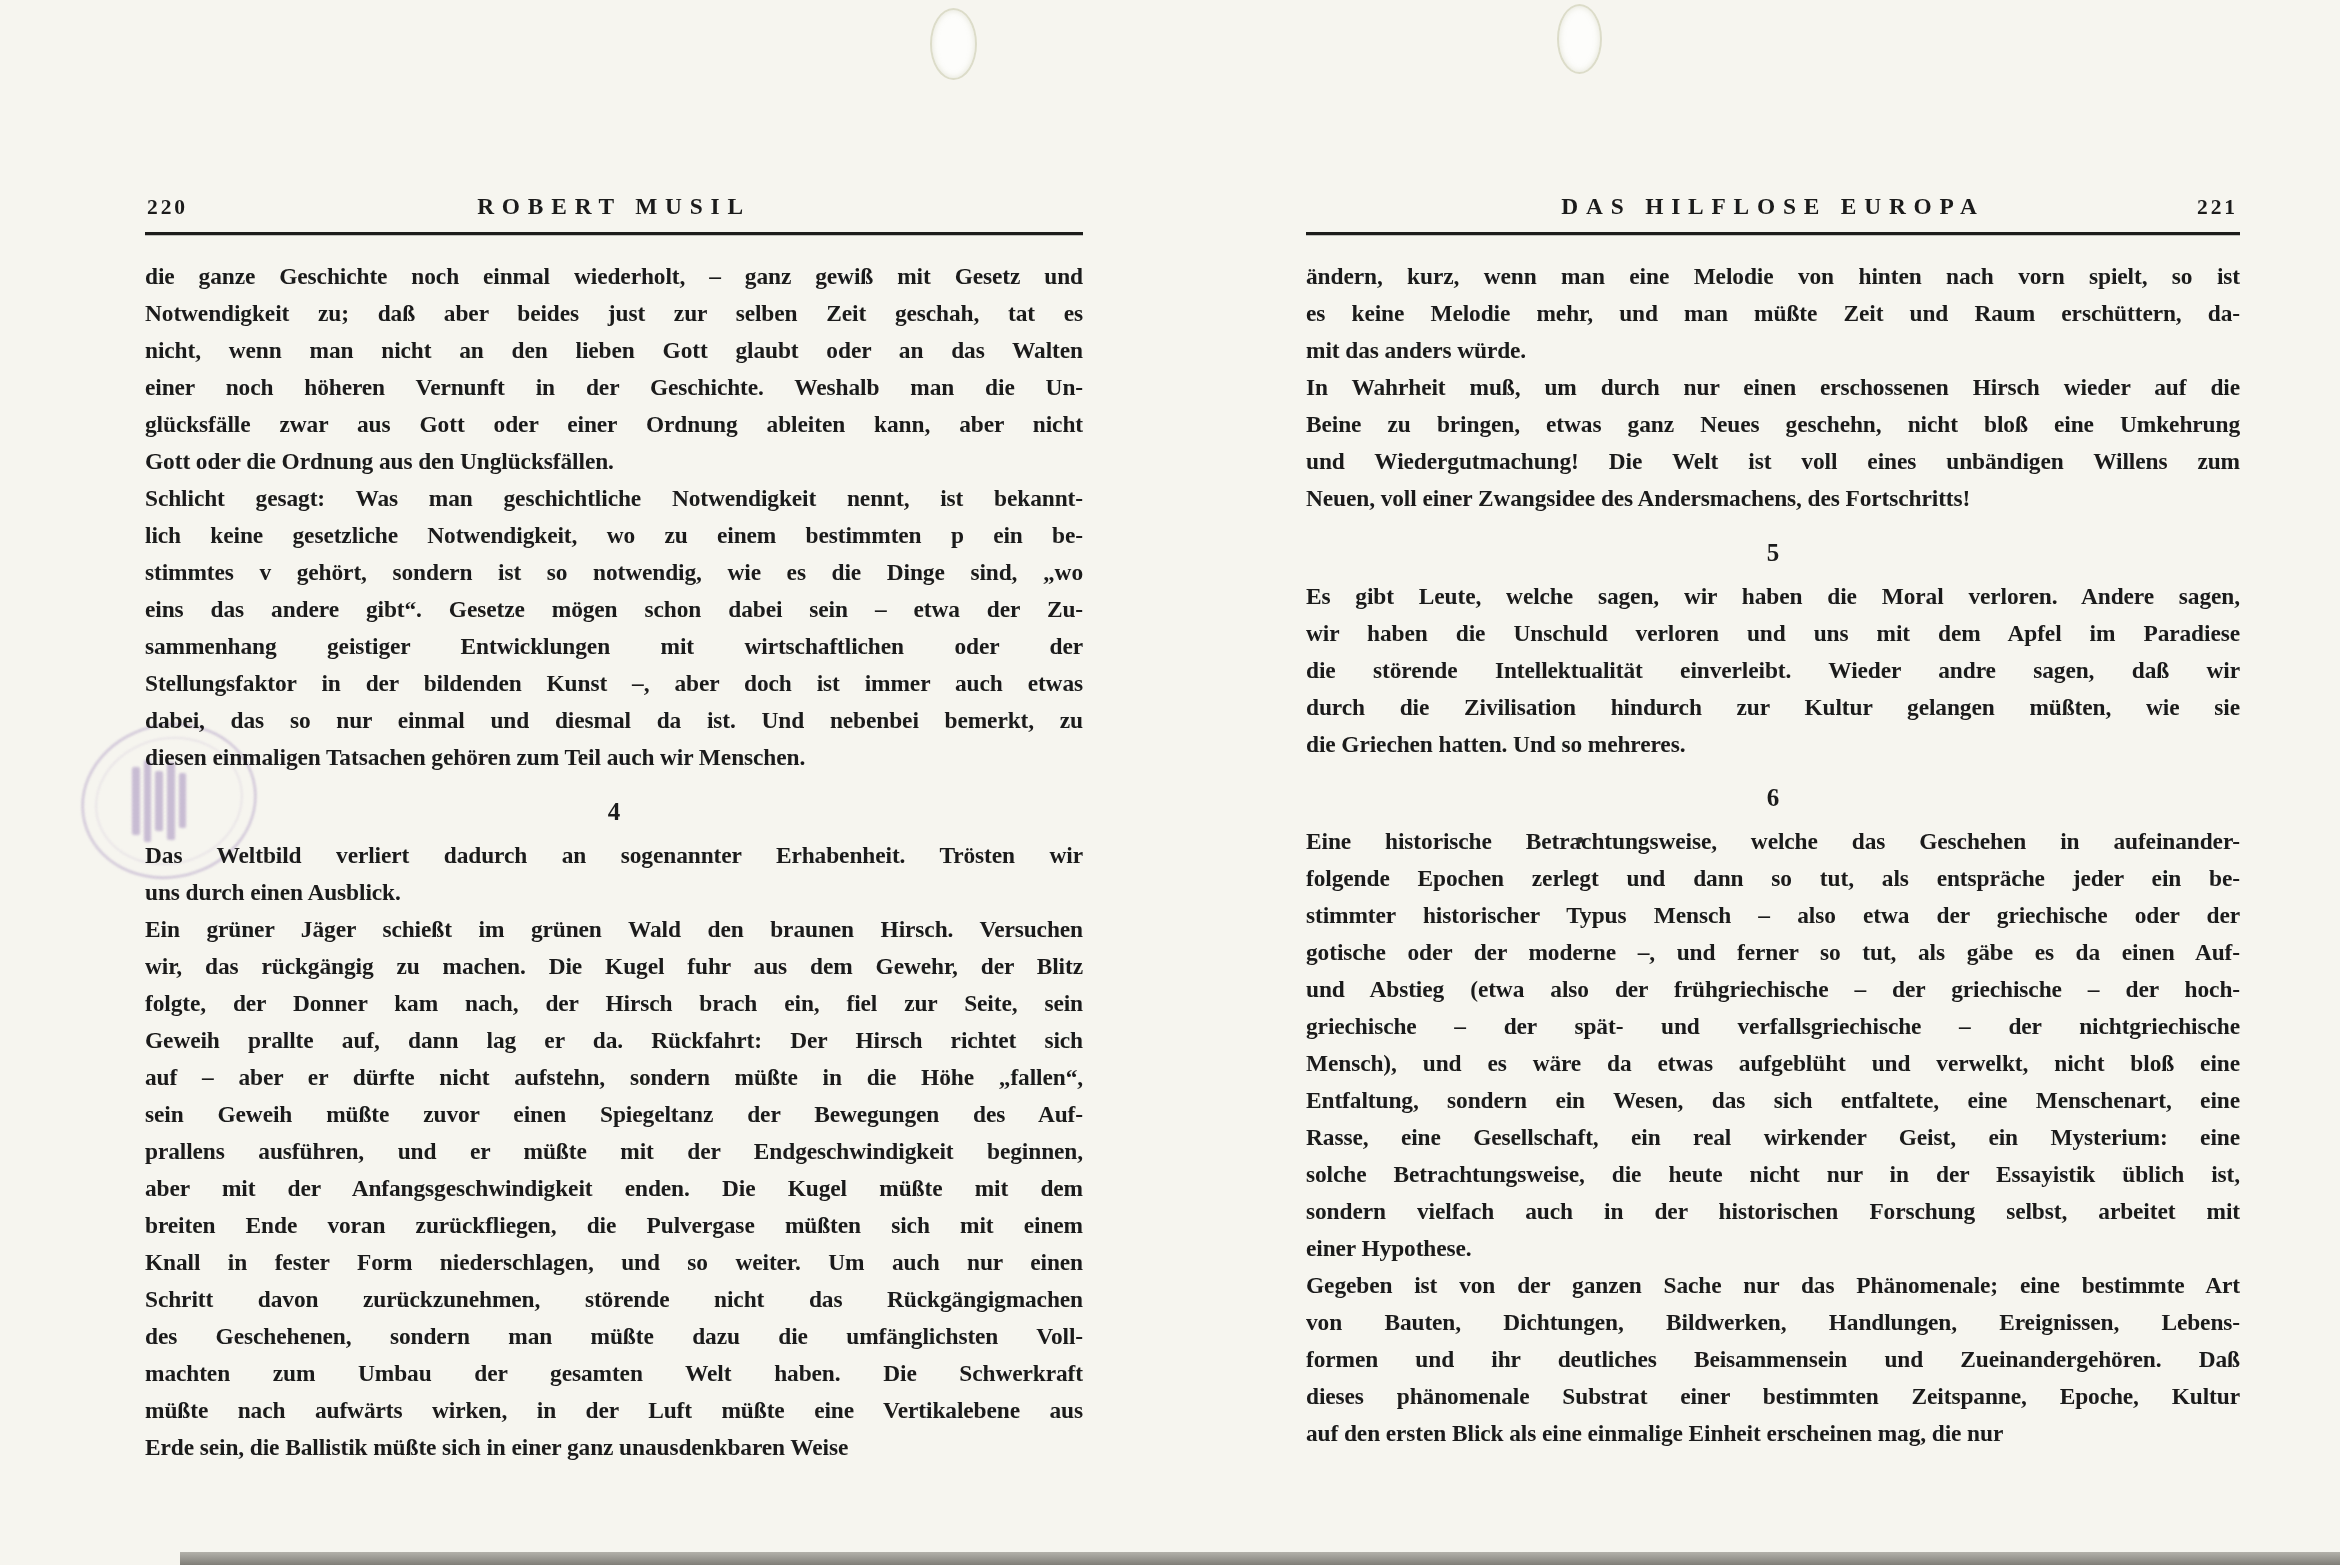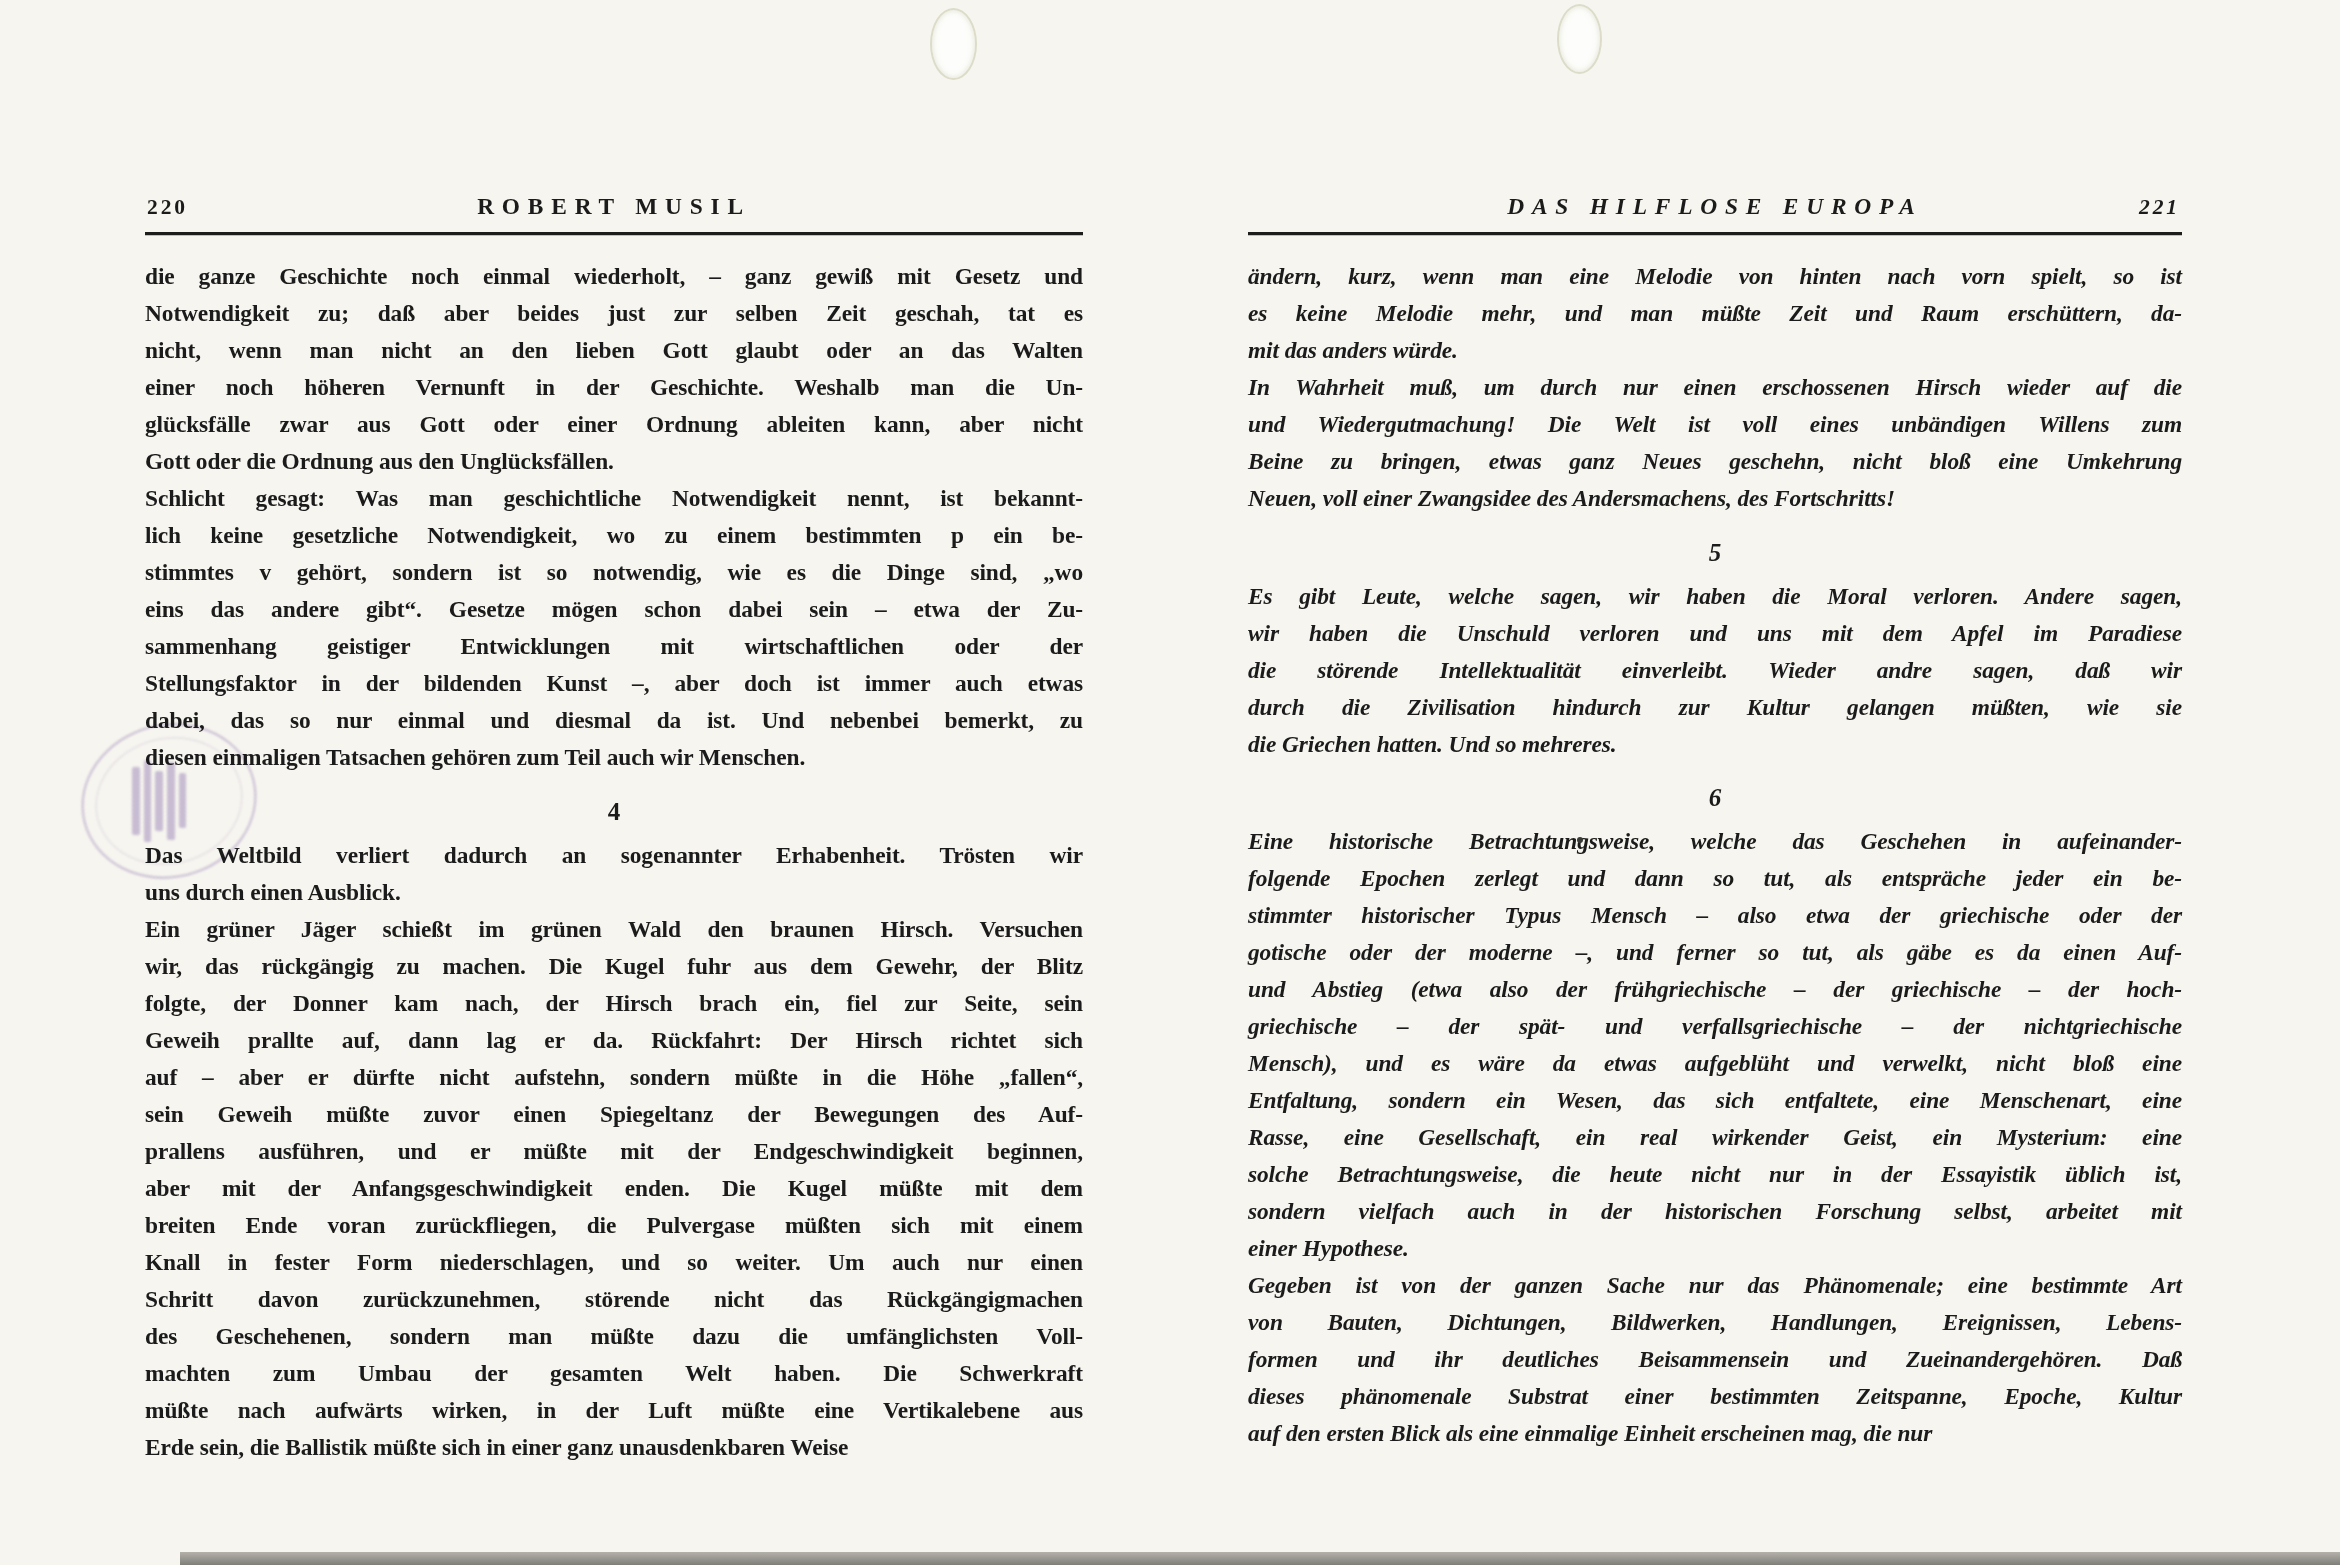--- a/index.html
+++ b/index.html
@@ -12,21 +12,21 @@
   .scan{position:absolute;inset:0;margin-left:36px;}
   
   .hole{position:absolute;background:#fdfdfb;border:2px solid #dcdcc9;border-radius:50%;
         box-shadow:inset 0 0 5.9px rgba(180,180,150,.35);}
   .hole1{left:894px;top:7.8px;width:43px;height:68px;}
   .hole2{left:1521px;top:3.9px;width:41px;height:66px;}
 
   
   .page{position:absolute;top:185px;}
   .page.left{left:109px;width:938px;}
-  .page.right{left:1212px;width:934px;font-style:italic;}
+  .page.right{left:1270px;width:934px;}
   .pagehead{position:relative;height:47px;font-weight:700;}
   .folio{position:absolute;top:9.8px;font-size:21.5px;letter-spacing:2.9px;}
   .folio.fleft{left:2px;}
   .folio.fright{right:2px;}
   .runhead{display:block;text-align:center;padding-top:7.8px;font-size:23.4px;letter-spacing:7.8px;}
   .rule{height:2.9px;background:#1d1d1b;box-shadow:0 1px 0 rgba(30,30,30,.25);}
   .textcol{margin-top:23.4px;font-size:23.4px;font-weight:700;line-height:37px;letter-spacing:-0.1px;}
   .line{text-align:justify;text-align-last:justify;white-space:normal;}
   .line.lastline{text-align-last:left;}
   .section-num{text-align:center;font-size:25px;line-height:39px;margin:15.6px 0 5.9px 0;font-weight:700;}
@@ -113,22 +113,22 @@
     </header>
     <div class="rule"></div>
     <div class="textcol" id="right-col">
         <div class="para">
           <div class="line">ändern, kurz, wenn man eine Melodie von hinten nach vorn spielt, so ist</div>
           <div class="line">es keine Melodie mehr, und man müßte Zeit und Raum erschüttern, da-</div>
           <div class="line lastline">mit das anders würde.</div>
         </div>
         <div class="para">
           <div class="line">In Wahrheit muß, um durch nur einen erschossenen Hirsch wieder auf die</div>
+          <div class="line">Beine zu bringen, etwas ganz Neues geschehn, nicht bloß eine Umkehrung</div>
           <div class="line">und Wiedergutmachung! Die Welt ist voll eines unbändigen Willens zum</div>
-          <div class="line">Beine zu bringen, etwas ganz Neues geschehn, nicht bloß eine Umkehrung</div>
           <div class="line lastline">Neuen, voll einer Zwangsidee des Andersmachens, des Fortschritts!</div>
         </div>
         <div class="section-num">5</div>
         <div class="para">
           <div class="line">Es gibt Leute, welche sagen, wir haben die Moral verloren. Andere sagen,</div>
           <div class="line">wir haben die Unschuld verloren und uns mit dem Apfel im Paradiese</div>
           <div class="line">die störende Intellektualität einverleibt. Wieder andre sagen, daß wir</div>
           <div class="line">durch die Zivilisation hindurch zur Kultur gelangen müßten, wie sie</div>
           <div class="line lastline">die Griechen hatten. Und so mehreres.</div>
         </div>

